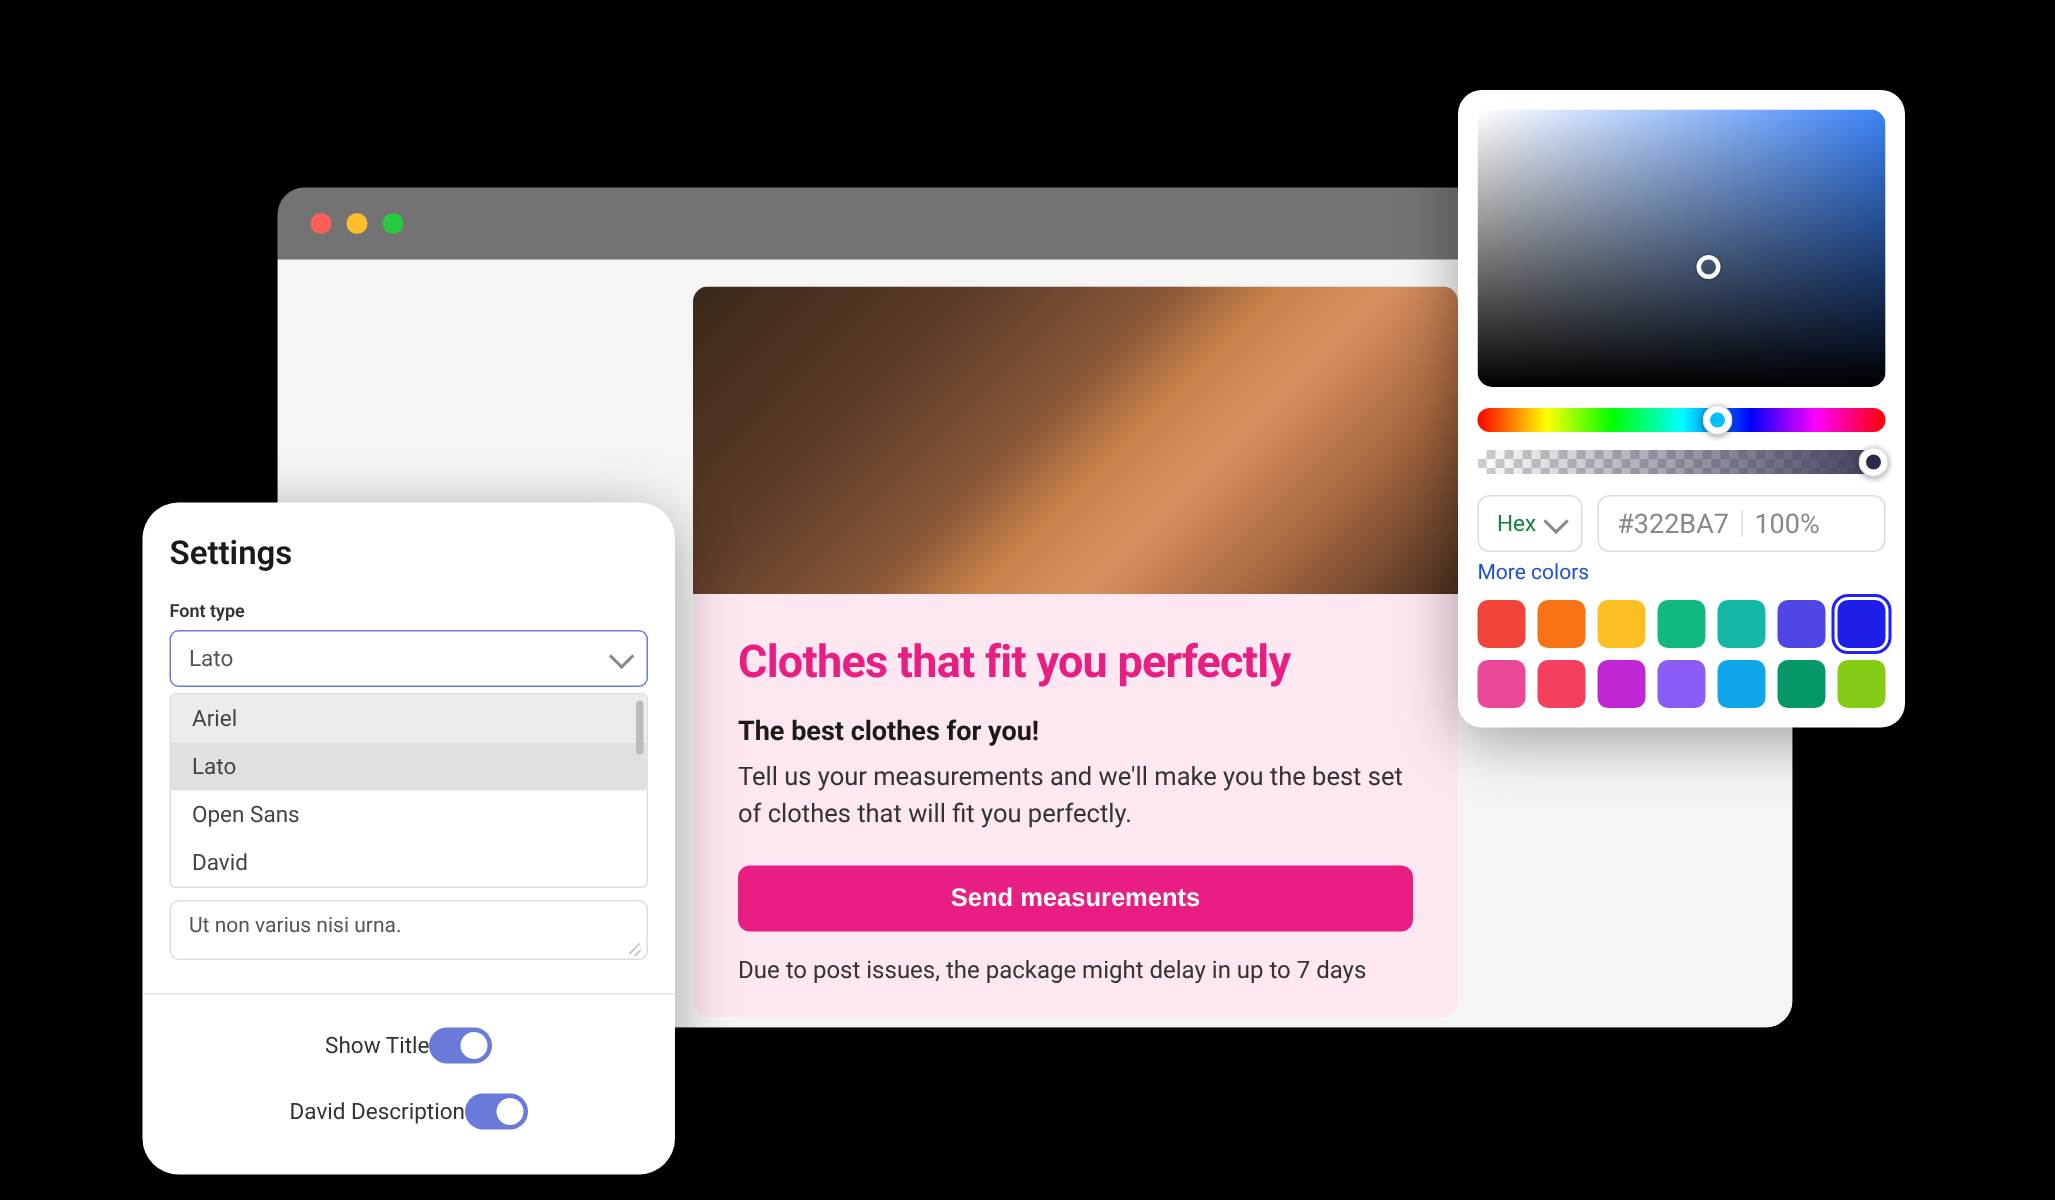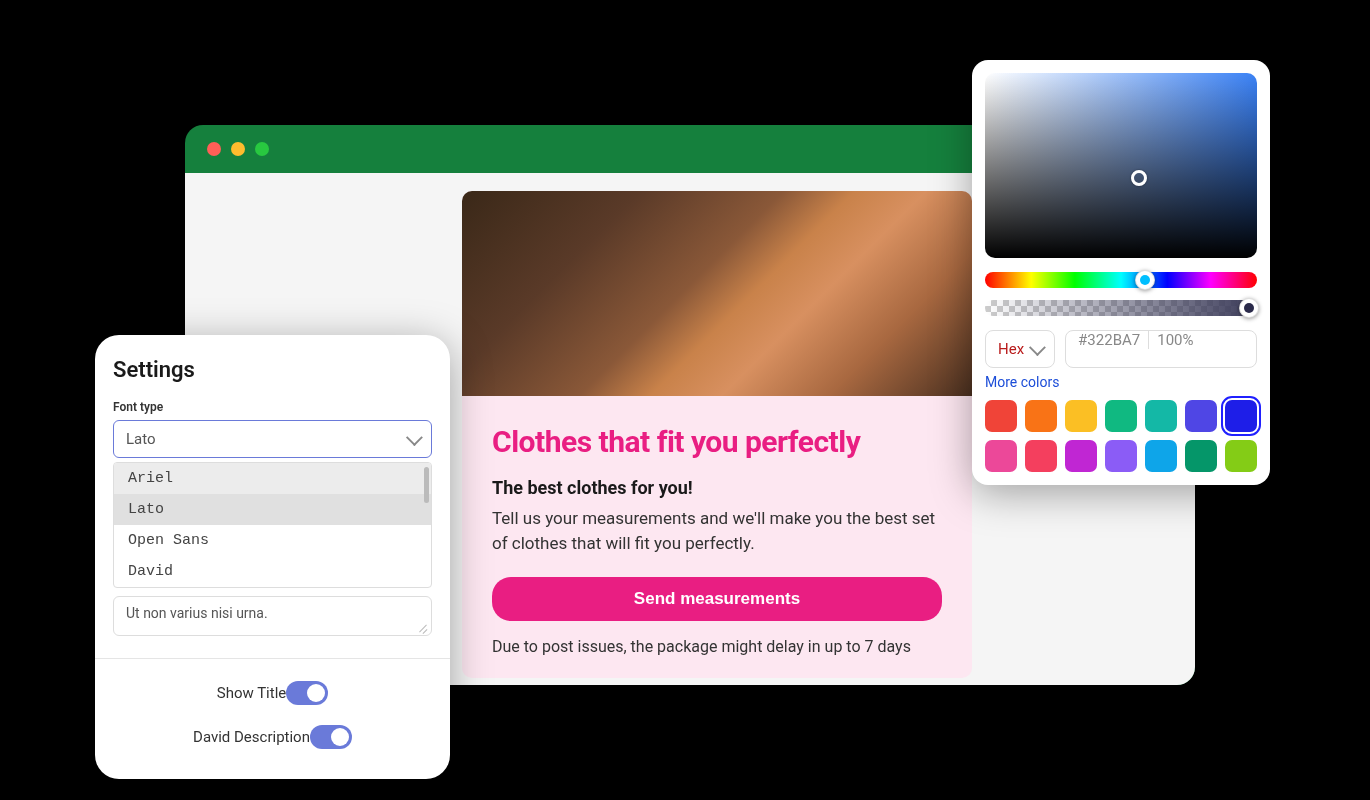--- a/index.html
+++ b/index.html
@@ -12,21 +12,21 @@
   position: relative;
 }
 
 
 .browser-window {
   position: absolute;
   left: 185px;
   top: 125px;
   width: 1010px;
   height: 560px;
-  background: #15803d;
+  background: #737373;
   border-radius: 18px;
   box-shadow: 0 10px 40px rgba(0,0,0,0.3);
   overflow: hidden;
 }
 .browser-chrome {
   height: 48px;
   display: flex;
   align-items: center;
   padding-left: 22px;
   gap: 10px;
@@ -85,21 +85,21 @@
   margin-bottom: 22px;
 }
 .card-button {
   width: 100%;
   height: 44px;
   background: #e91e82;
   color: #fff;
   font-size: 17px;
   font-weight: 600;
   border: none;
-  border-radius: 19px;
+  border-radius: 8px;
   cursor: pointer;
   margin-bottom: 16px;
 }
 .card-note {
   font-size: 16px;
   color: #333;
 }
 
 
 .settings-panel {
@@ -149,21 +149,20 @@
   border-right: 2px solid #888;
   border-bottom: 2px solid #888;
   transform: rotate(45deg) translateY(-2px);
 }
 .dropdown-list {
   margin-top: 4px;
   border: 1px solid #ddd;
   border-radius: 4px;
   overflow: hidden;
   position: relative;
-  font-family: Liberation Mono, monospace;
 }
 .dropdown-item {
   padding: 7px 14px;
   font-size: 15px;
   color: #444;
   cursor: pointer;
 }
 .dropdown-item.highlight { background: #ececec; }
 .dropdown-item.selected { background: #e0e0e0; }
 .dropdown-scroll {
@@ -319,32 +318,32 @@
 }
 .format-select {
   display: flex;
   align-items: center;
   gap: 6px;
   height: 38px;
   padding: 0 12px;
   border: 1.5px solid #ddd;
   border-radius: 8px;
   font-size: 15px;
-  color: #b91c1c;
+  color: #15803d;
   cursor: pointer;
 }
 .hex-input {
   flex: 1;
   height: 38px;
   border: 1.5px solid #ddd;
   border-radius: 8px;
   padding: 0 12px;
   display: flex;
-  align-items: flex-start;
-  font-size: 15px;
+  align-items: center;
+  font-size: 18px;
   color: #888;
   gap: 8px;
 }
 .hex-sep {
   width: 1px;
   height: 18px;
   background: #ddd;
 }
 .more-colors-label {
   font-size: 14px;

